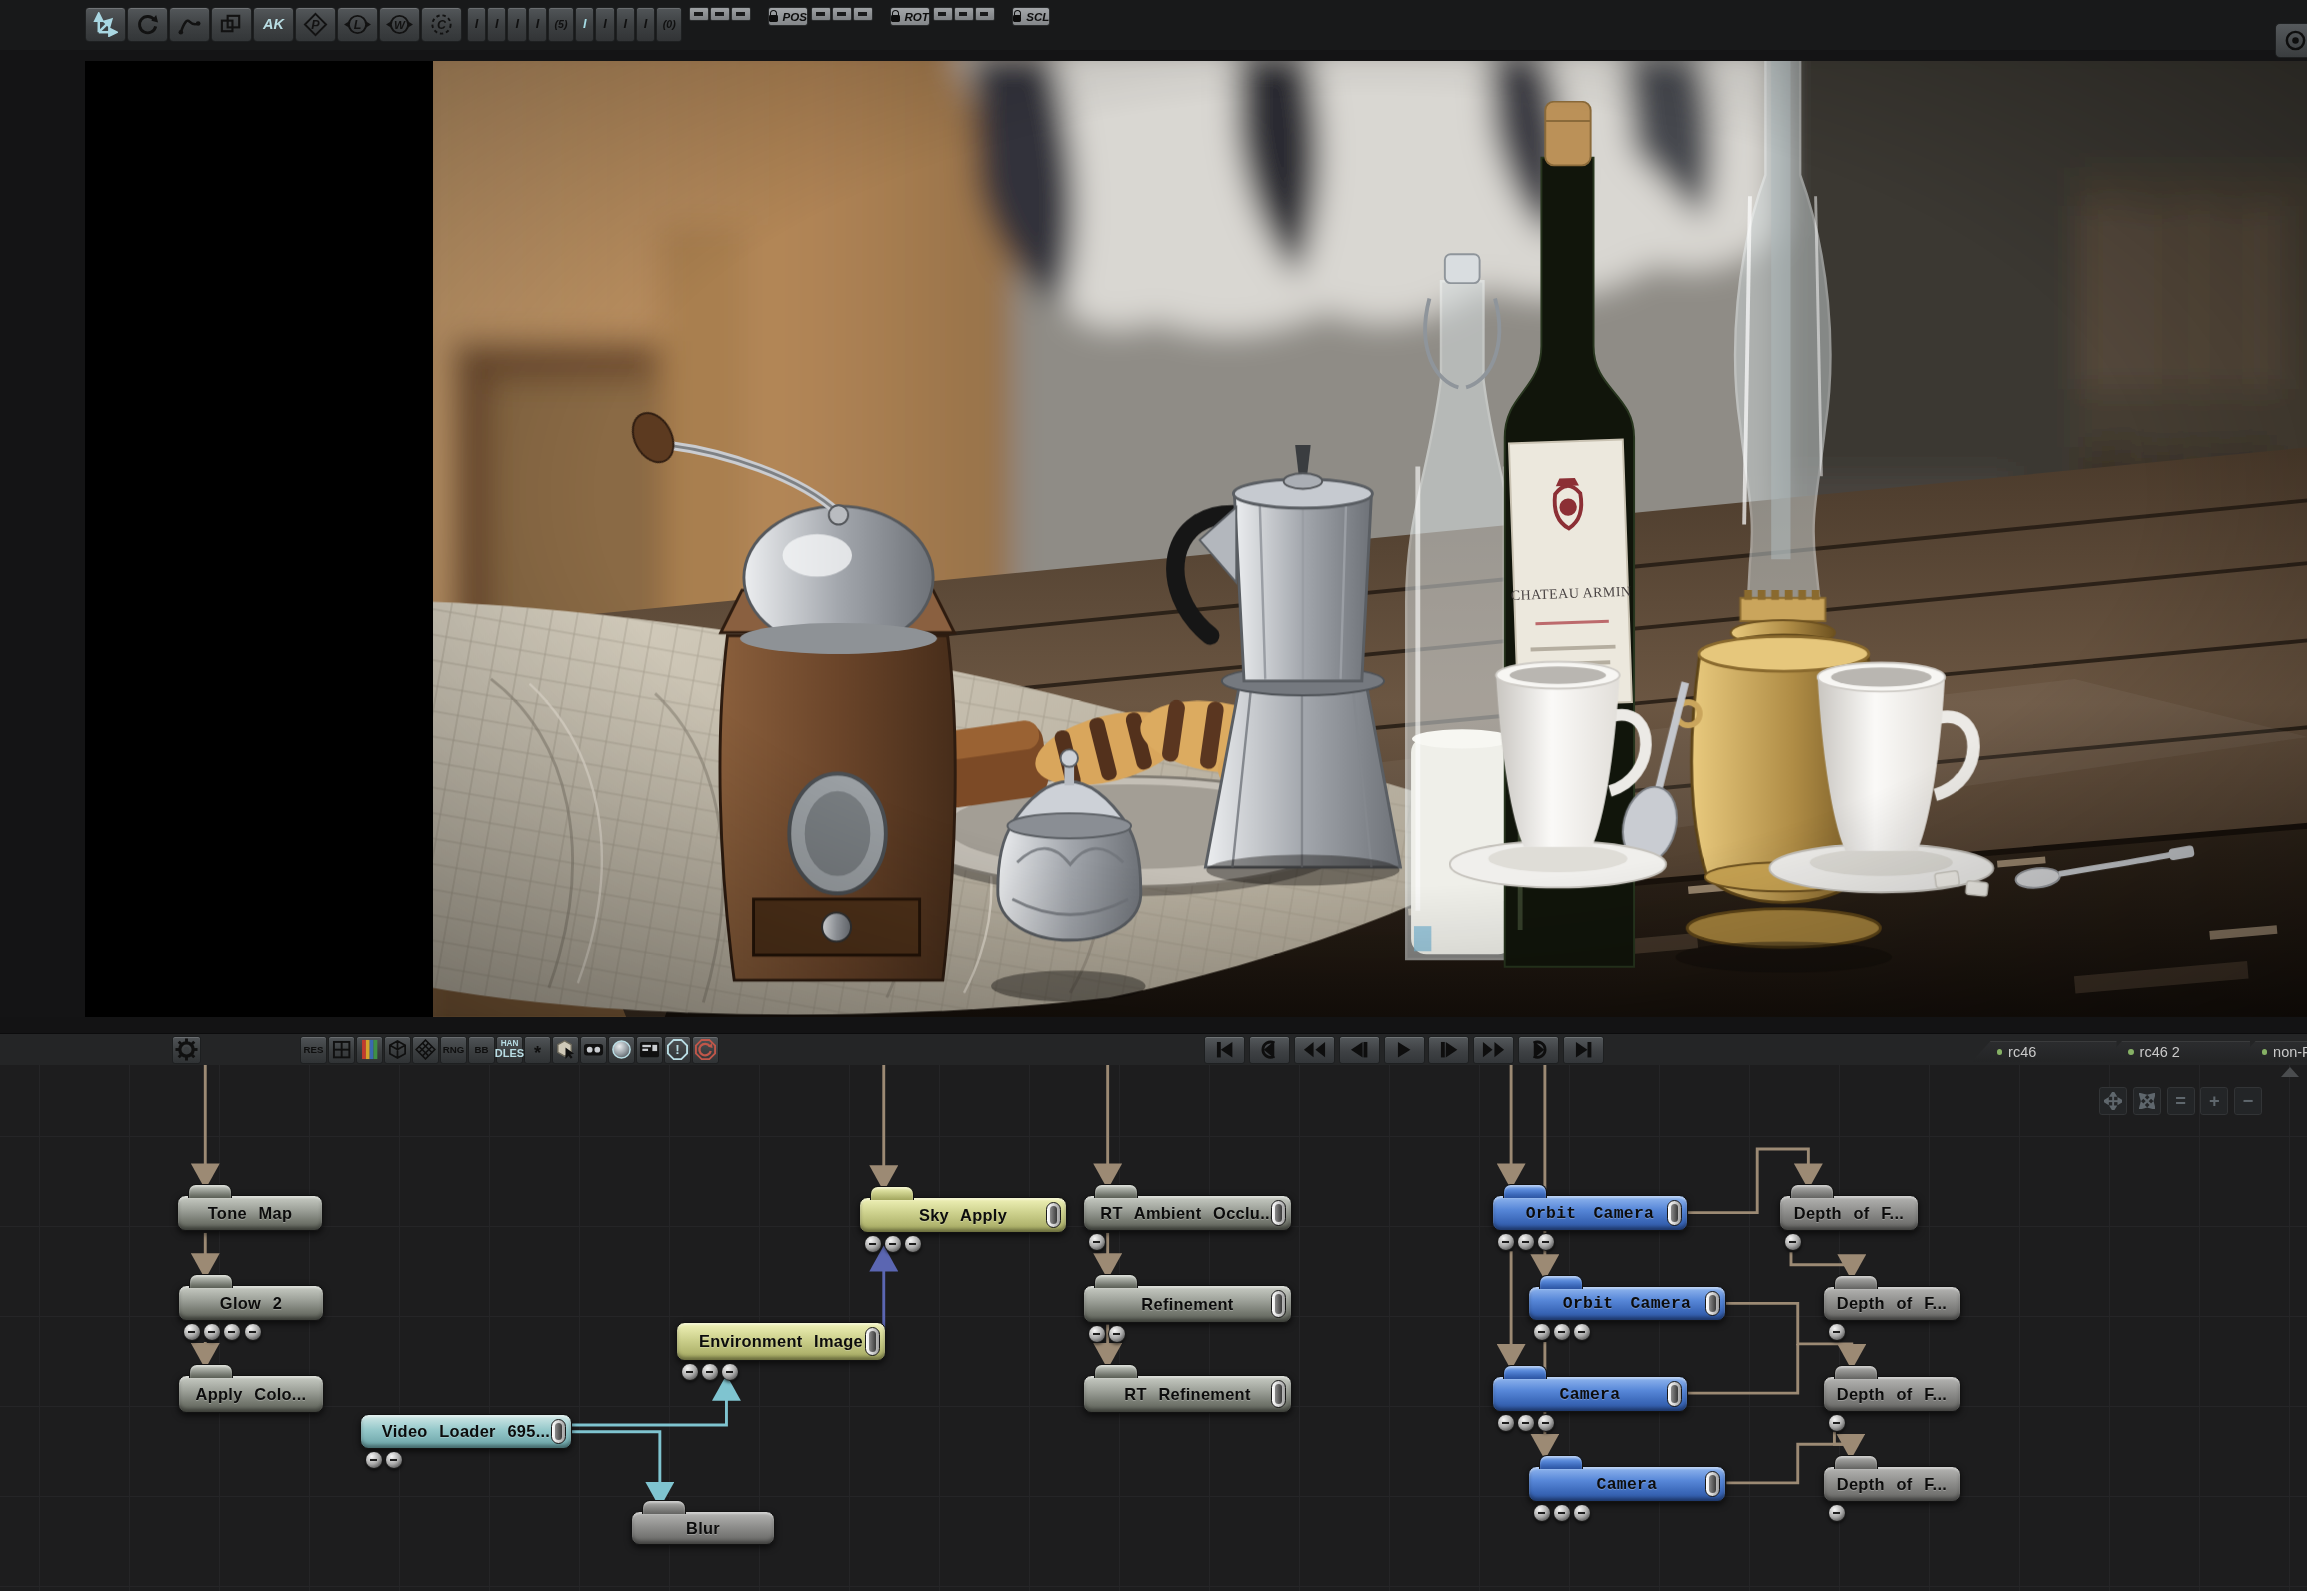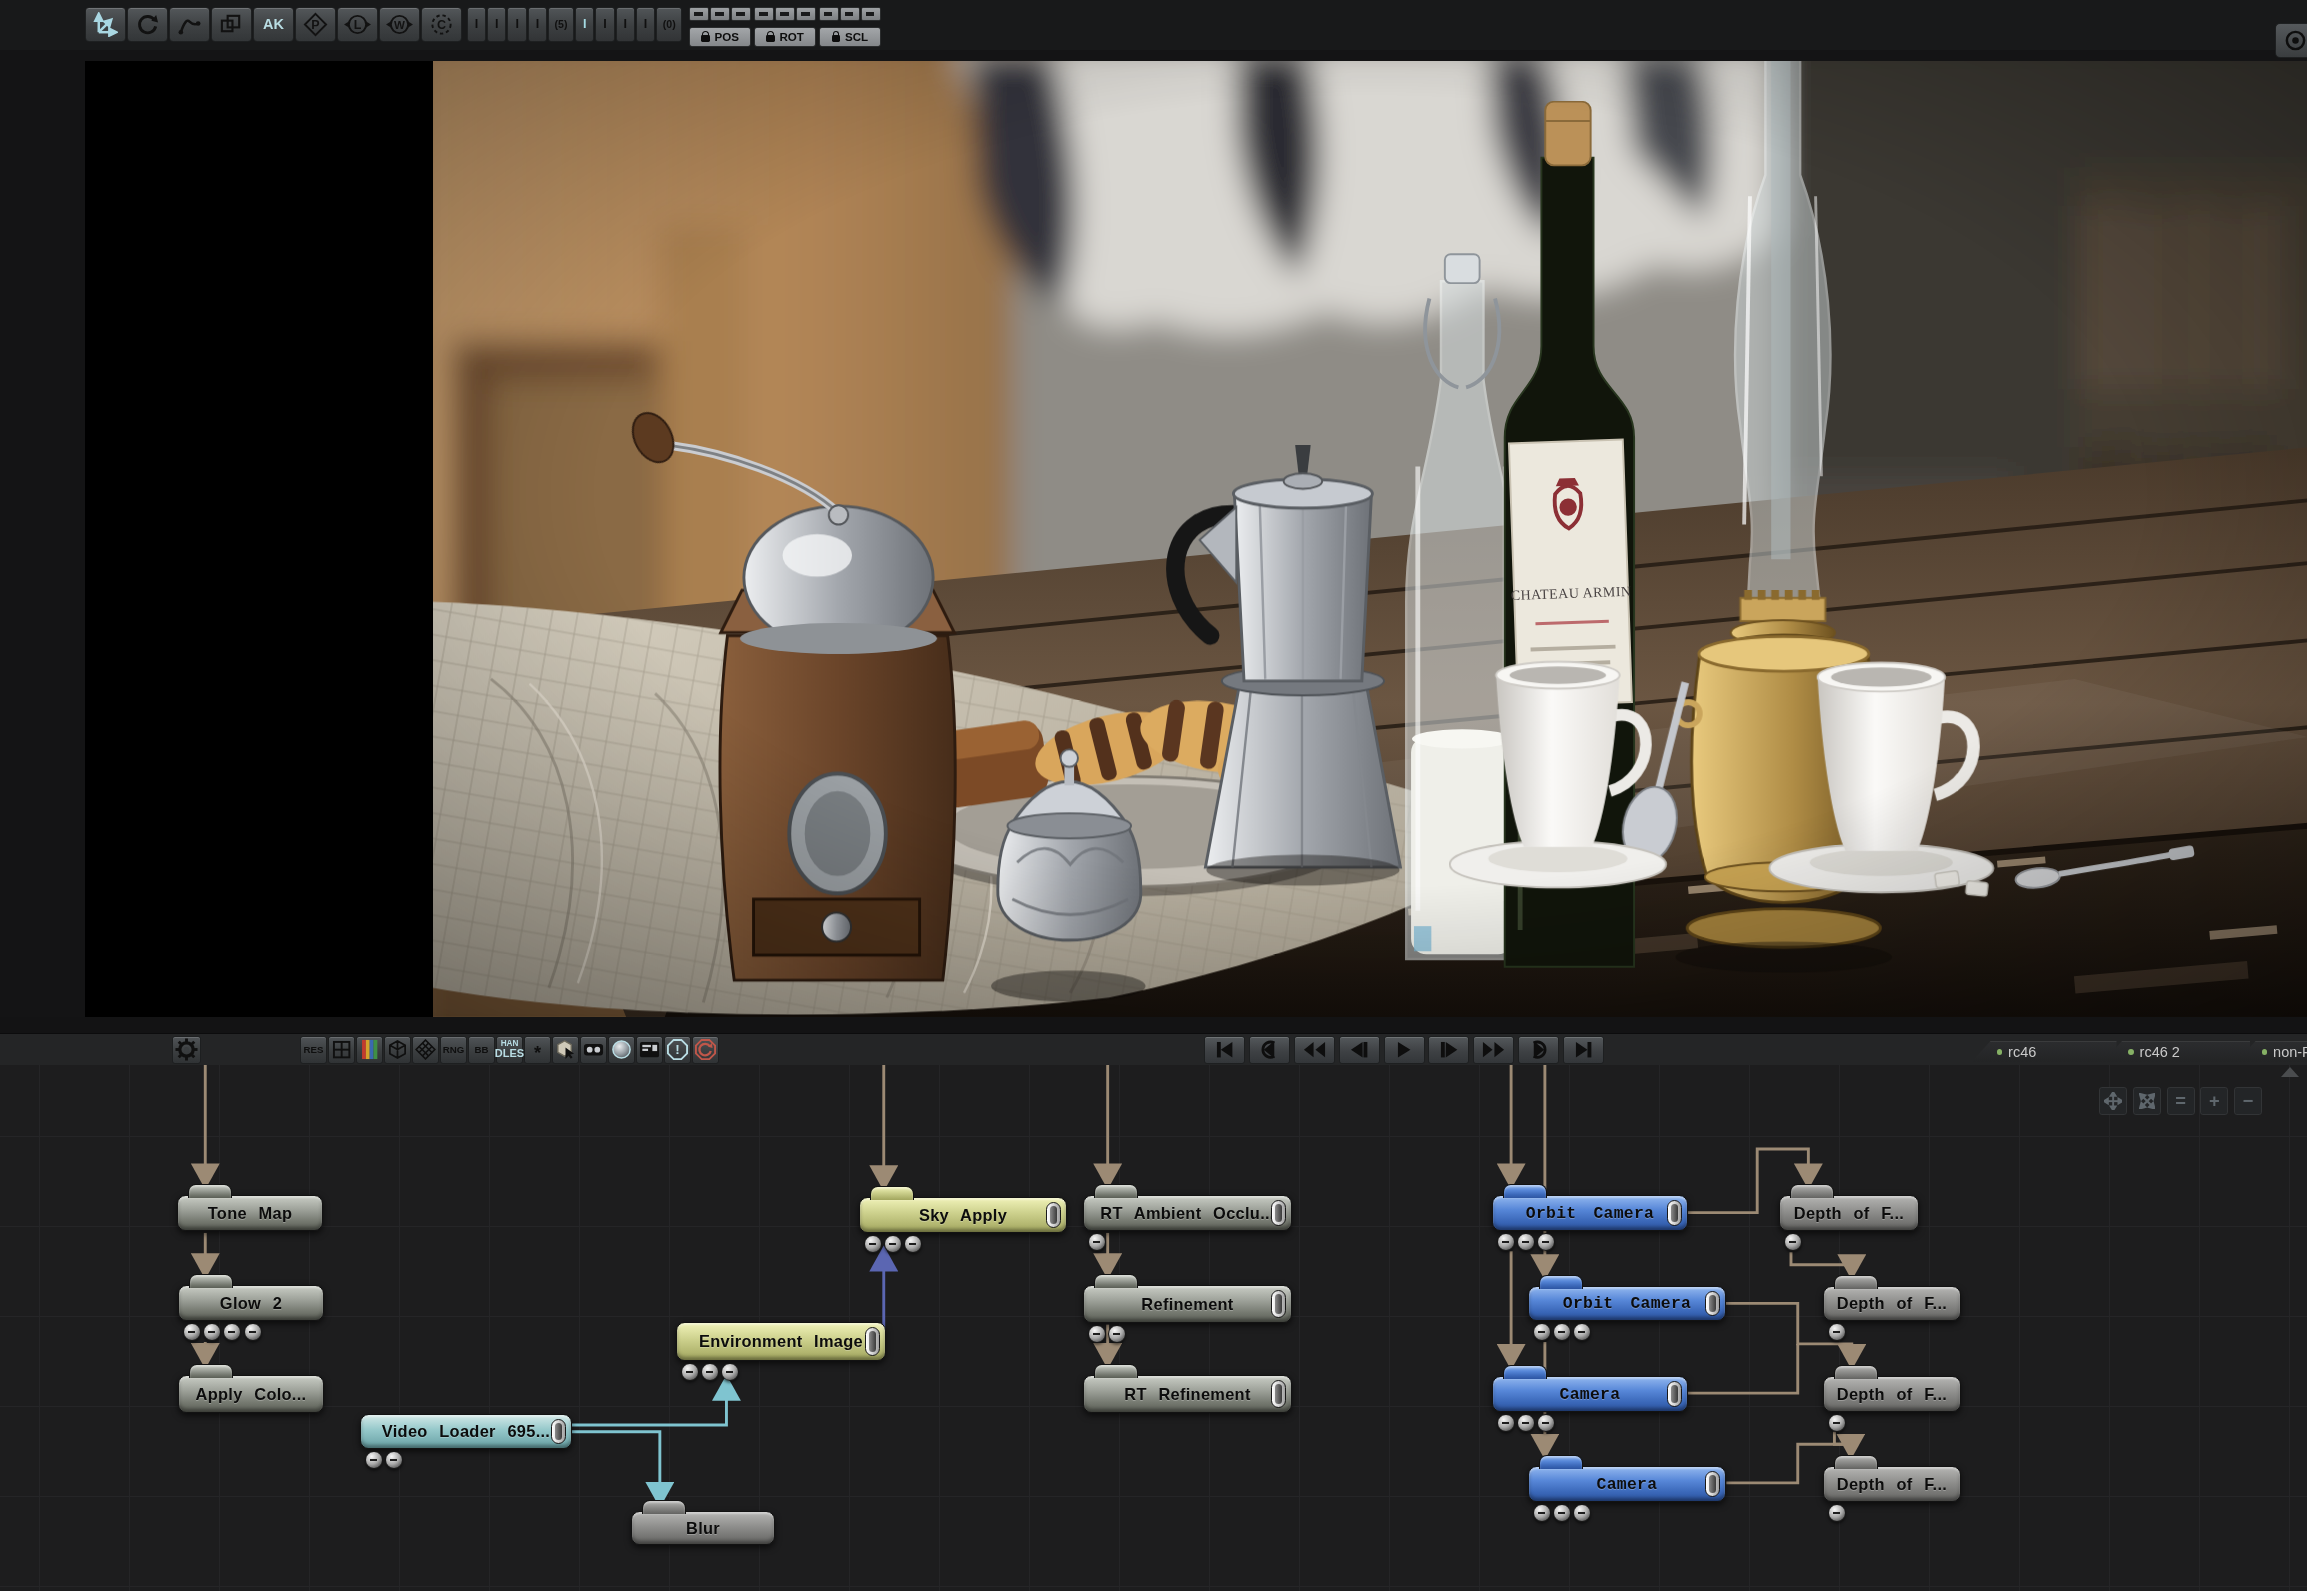--- a/index.html
+++ b/index.html
@@ -1,32 +1,32 @@
 <!DOCTYPE html>
 <html><head>
 <meta charset="utf-8">
 <style>
   html,body{margin:0;padding:0;background:#141415;width:2308px;height:1591px;overflow:hidden;
     font-family:"Liberation Sans","DejaVu Sans",sans-serif;-webkit-font-smoothing:antialiased;}
 
   
-  #top-bar{position:absolute;left:0;top:0;width:2308px;height:50px;background:#18191a;}
+  #top-bar{position:absolute;left:0;top:0;width:2308px;height:50px;background:#18191a;font-style:italic;}
   #top-tools{position:absolute;left:85px;top:6.8px;display:flex;gap:1px;align-items:flex-start;}
   .tbtn{width:41px;height:35px;background:linear-gradient(180deg,#53575a,#3e4143 55%,#333638);
     border:1px solid #1e2021;border-radius:3.9px;box-shadow:inset 0 1px 0 rgba(255,255,255,.18);
     display:flex;align-items:center;justify-content:center;box-sizing:border-box;color:#141414;
     font-weight:bold;font-size:14.5px;}
   .tick{width:19.3px;height:35px;background:linear-gradient(180deg,#515558,#3c3f41 55%,#323436);
     border:1px solid #1e2021;border-radius:2.9px;box-sizing:border-box;display:flex;align-items:center;
     justify-content:center;color:#101010;font-weight:bold;font-size:12.6px;box-shadow:inset 0 1px 0 rgba(255,255,255,.15);}
   .tick.wide{width:26px;font-size:10.6px;}
   .tick.active{color:#a5dbe4;}
   #kf-ticks{display:flex;gap:1px;margin-left:3.9px;}
   #lock-groups{display:flex;gap:2.9px;margin-left:5.8px;}
-  .lock-group{display:flex;flex-direction:column;gap:6px;}
+  .lock-group{display:flex;gap:17px;}
   .mini-row{display:flex;gap:1px;}
   .mini-sq{width:20px;height:14.5px;background:linear-gradient(180deg,#9ea1a4,#7c7f82);border:1px solid #2a2c2d;
     border-radius:1.9px;box-sizing:border-box;position:relative;}
   .mini-sq::after{content:"";position:absolute;left:3.9px;top:3.9px;width:8.7px;height:4.8px;background:#191a1b;}
   .lock-btn{height:19.3px;background:linear-gradient(180deg,#a3a6a9,#84878a);border:1px solid #2a2c2d;border-radius:2.9px;
     display:flex;align-items:center;justify-content:center;gap:4.8px;color:#0d0d0d;font-size:11.6px;font-weight:bold;box-sizing:border-box;}
   .padlock{width:8.7px;height:6.8px;background:#0d0d0d;border-radius:1.4px;position:relative;display:inline-block;margin-top:3.9px;}
   .padlock::before{content:"";position:absolute;left:1px;top:-4.8px;width:4.8px;height:4.8px;border:1.5px solid #0d0d0d;
     border-bottom:none;border-radius:3.9px 3.9px 0 0;}
   #record-btn{position:absolute;right:-7.7px;top:23px;width:41px;height:35px;background:linear-gradient(180deg,#55595c,#3a3d3f);

